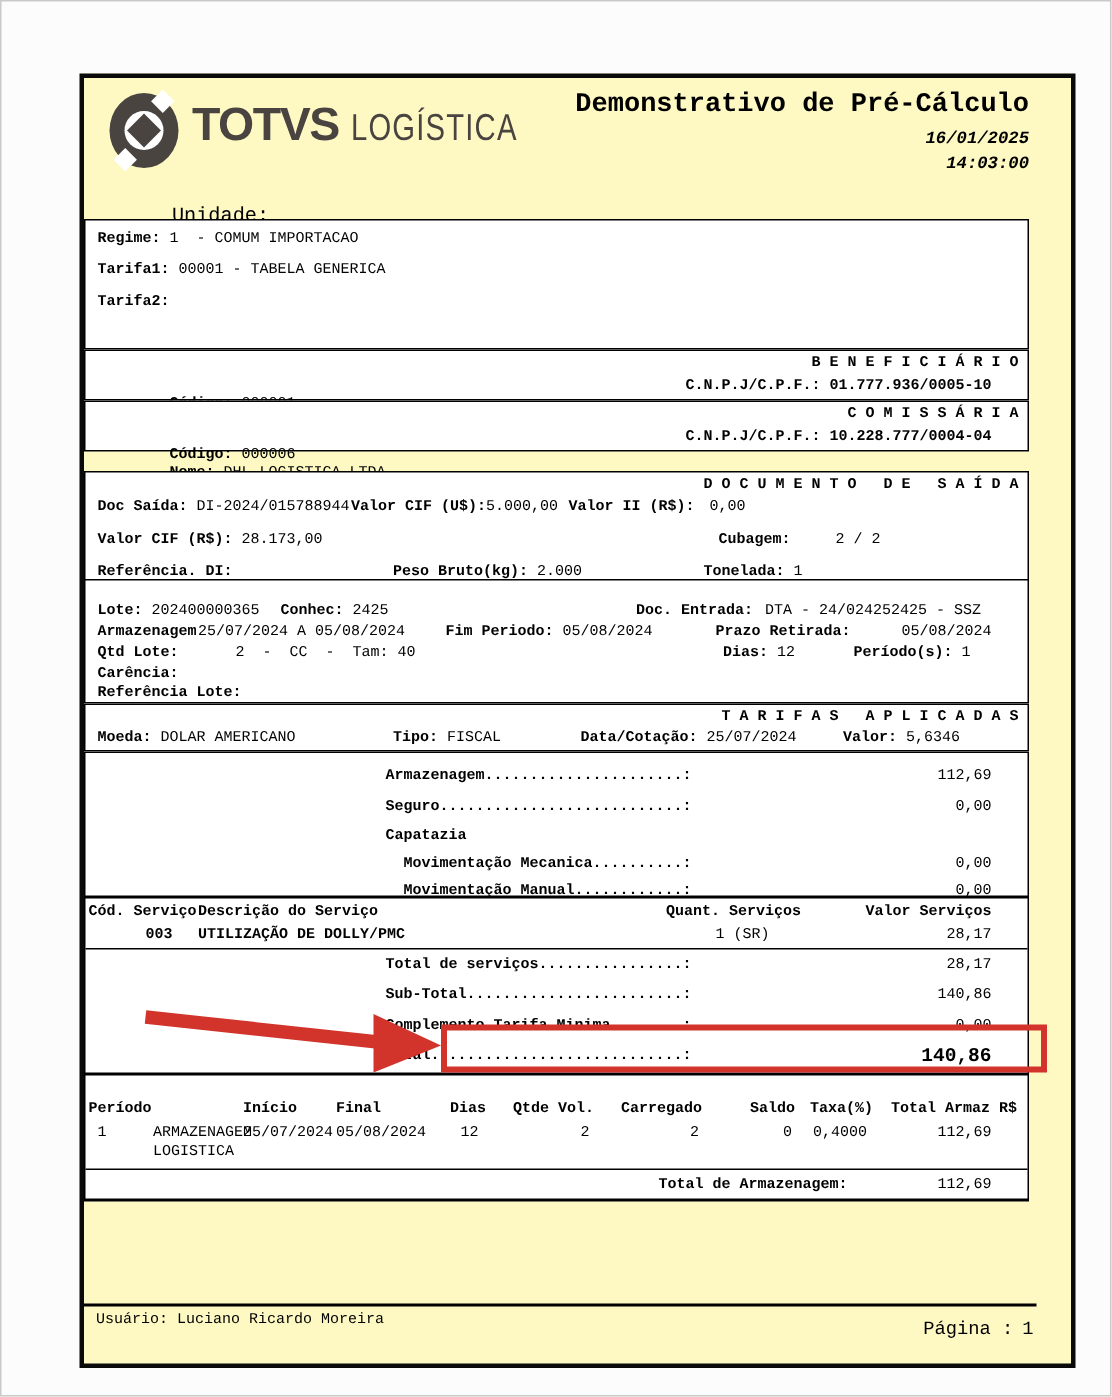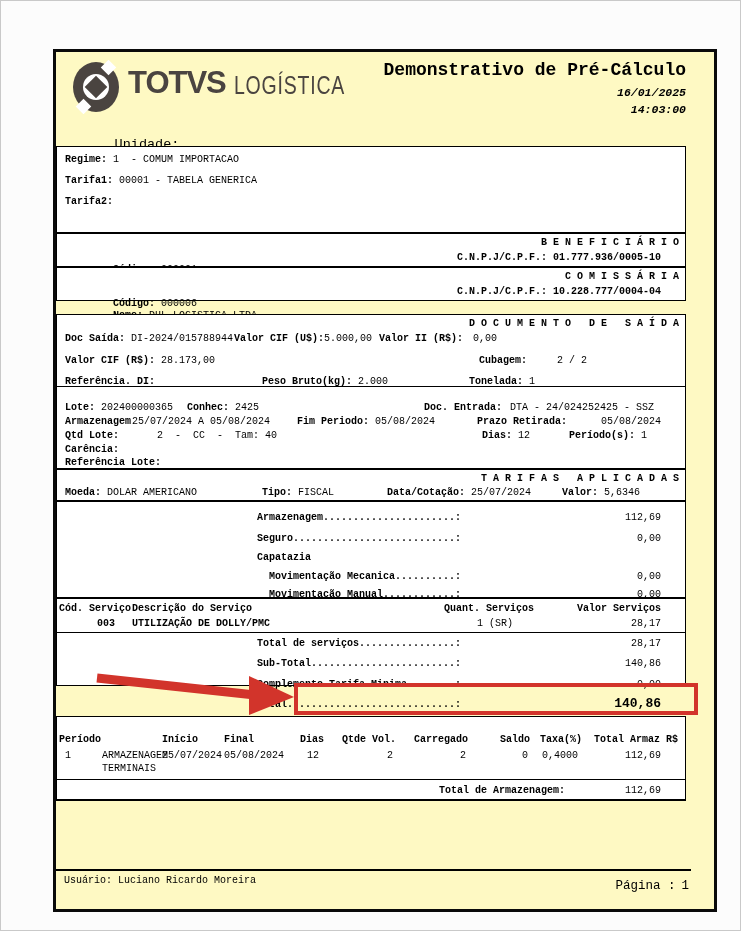--- a/index.html
+++ b/index.html
@@ -124,21 +124,21 @@
         <span class="rv" style="top:10px;">112,69</span>
       <span class="dotlbl" style="top:31px;">Seguro...........................:</span>
         <span class="rv" style="top:31px;">0,00</span>
       <span class="dotlbl" style="top:50px;">Capatazia</span>
       <span class="dotlbl" style="top:69px;">  Movimentação Mecanica..........:</span>
         <span class="rv" style="top:69px;">0,00</span>
       <span class="dotlbl" style="top:87px;">  Movimentação Manual............:</span>
         <span class="rv" style="top:87px;">0,00</span>
     </div>
 
-    <div class="sec" style="top:546px; height:88px;">
+    <div class="sec" style="top:546px; height:118px;">
       <span class="t b" style="left:2px; top:4px;">Cód. Serviço</span>
       <span class="t b" style="left:75px; top:4px;">Descrição do Serviço</span>
       <span class="t b" style="left:387px; top:4px;">Quant. Serviços</span>
       <span class="rv b" style="top:4px;">Valor Serviços</span>
       <span class="t b" style="left:40px; top:19px;">003</span>
       <span class="t b" style="left:75px; top:19px;">UTILIZAÇÃO DE DOLLY/PMC</span>
       <span class="t" style="left:420px; top:19px;">1 (SR)</span>
       <span class="rv" style="top:19px;">28,17</span>
       <div class="hline" style="top:33px;"></div>
       <span class="dotlbl" style="top:39px;">Total de serviços................:</span>
@@ -156,21 +156,21 @@
       <span class="t b" style="left:105px; top:17px;">Início</span>
       <span class="t b" style="left:167px; top:17px;">Final</span>
       <span class="t b" style="left:243px; top:17px;">Dias</span>
       <span class="t b" style="left:285px; top:17px;">Qtde Vol.</span>
       <span class="t b" style="left:357px; top:17px;">Carregado</span>
       <span class="t b" style="left:443px; top:17px;">Saldo</span>
       <span class="t b" style="left:483px; top:17px;">Taxa(%)</span>
       <span class="t b" style="left:537px; top:17px;">Total Armaz R$</span>
       <span class="t" style="left:8px; top:33px;">1</span>
       <span class="t" style="left:45px; top:33px;">ARMAZENAGEM</span>
-      <span class="t" style="left:45px; top:46px;">TERMINAIS</span>
+      <span class="t" style="left:45px; top:46px;">LOGISTICA</span>
       <span class="t" style="left:105px; top:33px;">25/07/2024</span>
       <span class="t" style="left:167px; top:33px;">05/08/2024</span>
       <span class="t" style="left:250px; top:33px;">12</span>
       <span class="t" style="left:330px; top:33px;">2</span>
       <span class="t" style="left:403px; top:33px;">2</span>
       <span class="t" style="left:465px; top:33px;">0</span>
       <span class="t" style="left:485px; top:33px;">0,4000</span>
       <span class="rv" style="top:33px;">112,69</span>
       <div class="hline" style="top:62px;"></div>
       <span class="t b" style="left:382px; top:68px;">Total de Armazenagem:</span>

